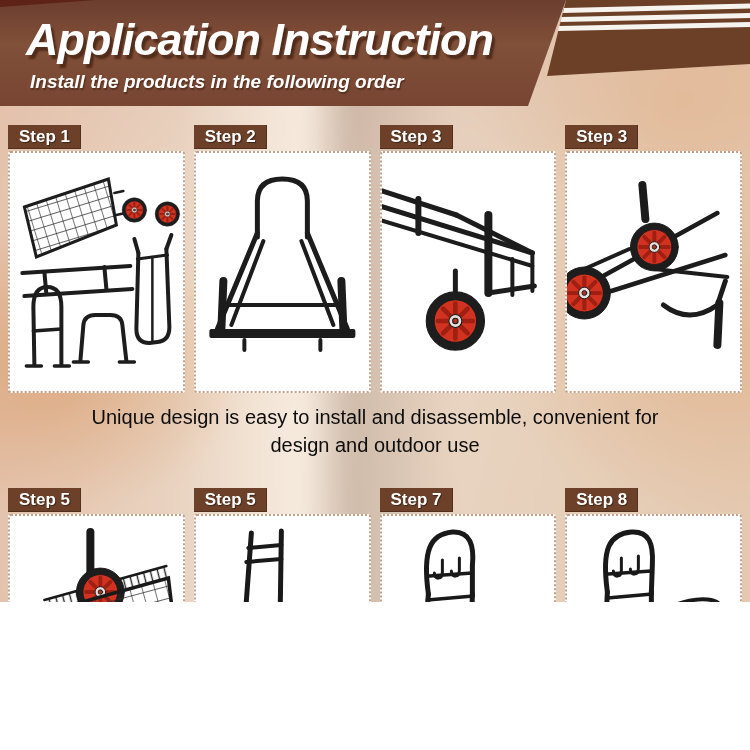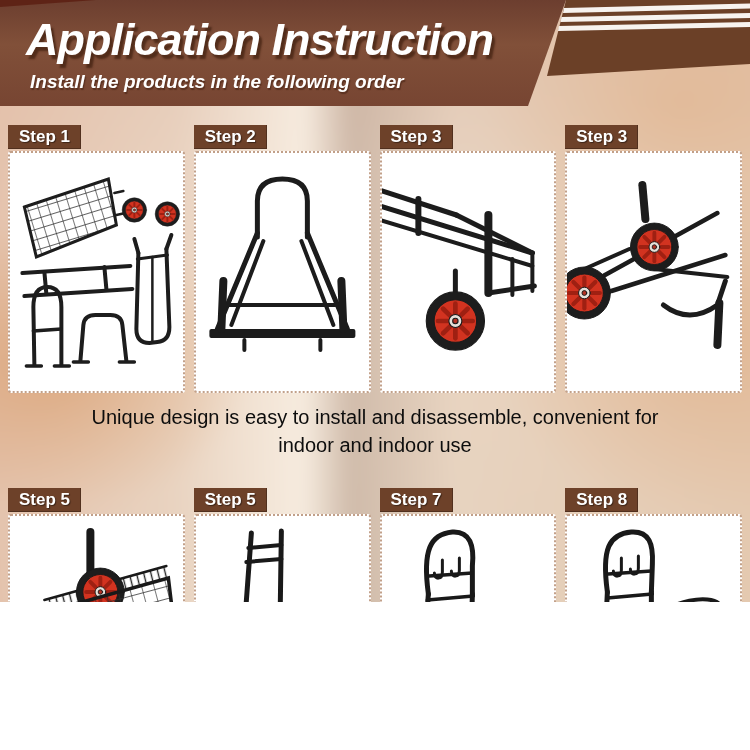--- a/index.html
+++ b/index.html
@@ -177,21 +177,21 @@
             <use href="#wheelg" transform="translate(17,140)"></use>
             <use href="#wheelg" transform="translate(87,94) scale(0.92)"></use>
           </g>
         </svg>
       </div>
     </div>
   </div>
 
   <div class="note">
     <div>Unique design is easy to install and disassemble, convenient for</div>
-    <div>indoor and indoor use</div>
+    <div>design and outdoor use</div>
   </div>
 
   <div class="row bottom">
 
     <div class="cell">
       <div class="step-label">Step 5</div>
       <div class="panel">
         <svg viewBox="0 0 172 238">
           <defs>
             <pattern id="mesh5" width="12" height="12" patternUnits="userSpaceOnUse" patternTransform="rotate(-15)">

